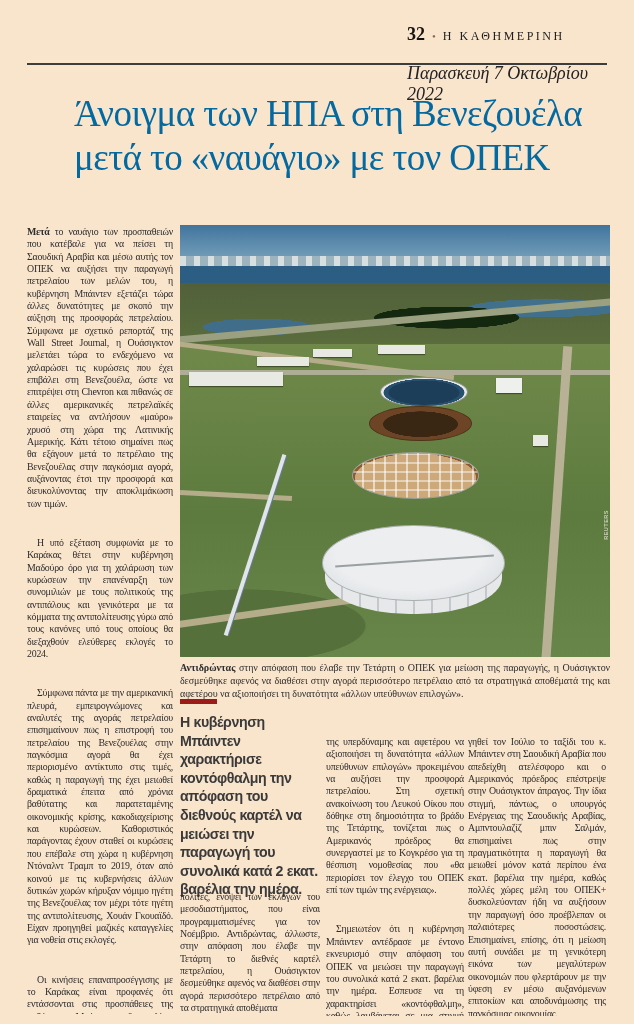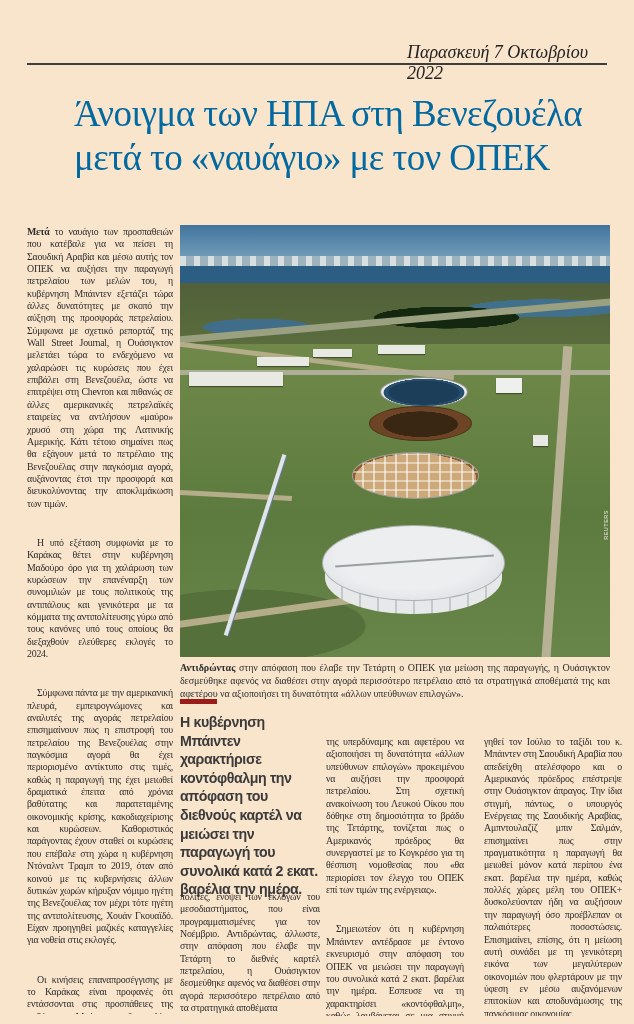--- a/index.html
+++ b/index.html
@@ -36,21 +36,21 @@
   
   .bodycol {
     position:absolute; overflow:hidden; text-align:justify;
     font-size:9.9px; line-height:12.35px; letter-spacing:-0.25px; color:#2d2d2d;
   }
   .bodycol p + p { text-indent:10px;margin-top:27px; }
   .lead-word { font-weight:bold; }
   .col1 { left:27px;  top:226px; width:146px; height:788px; }
   .col2 { left:180px; top:891px; width:140px; height:124px; }
   .col3 { left:326px; top:736px; width:138px; height:280px; }
-  .col4 { left:484px; top:736px; width:138px; height:280px; }
+  .col4 { left:468px; top:736px; width:138px; height:280px; }
 
   
   .pullquote { position:absolute; left:180px; top:699px; width:142px; }
   .pq-rule { width:37px; height:5px; background:#9a1b17; margin-bottom:9px; }
   .pq-text {
     font-family:"Liberation Sans", sans-serif; font-weight:bold;
     font-size:14.2px; line-height:18.6px; letter-spacing:-0.4px; color:#3a3a3a;
   }
 
   
@@ -128,20 +128,25 @@
     color:#2e2e2e; text-align:justify; letter-spacing:-0.1px;
   }
   .caption .lead-word { letter-spacing:0; }
 </style>
 </head>
 <body>
 
 <div class="page">
 
   <div class="mast">
+    <div class="mast-line1">
+      <span class="page-num">32</span>
+      <span class="mast-bullet">•</span>
+      <span class="masthead">Η ΚΑΘΗΜΕΡΙΝΗ</span>
+    </div>
     <div class="mast-date">Παρασκευή 7 Οκτωβρίου 2022</div>
   </div>
   <div class="header-rule"></div>
 
   <h1 class="headline">Άνοιγμα των ΗΠΑ στη Βενεζουέλα
 μετά το «ναυάγιο» με τον ΟΠΕΚ</h1>
 
   <div class="bodycol col1">
     <p><span class="lead-word">Μετά</span><span> το ναυάγιο των προσπαθειών που κατέβαλε για να πείσει τη Σαουδική Αραβία και μέσω αυτής τον ΟΠΕΚ να αυξήσει την παραγωγή πετρελαίου των μελών του, η κυβέρνηση Μπάιντεν εξετάζει τώρα άλλες δυνατότητες με σκοπό την αύξηση της προσφοράς πετρελαίου. Σύμφωνα με σχετικό ρεπορτάζ της Wall Street Journal, η Ουάσιγκτον μελετάει τώρα το ενδεχόμενο να χαλαρώσει τις κυρώσεις που έχει επιβάλει στη Βενεζουέλα, ώστε να επιτρέψει στη Chevron και πιθανώς σε άλλες αμερικανικές πετρελαϊκές εταιρείες να αντλήσουν «μαύρο» χρυσό στη χώρα της Λατινικής Αμερικής. Κάτι τέτοιο σημαίνει πως θα εξάγουν μετά το πετρέλαιο της Βενεζουέλας στην παγκόσμια αγορά, αυξάνοντας έτσι την προσφορά και διευκολύνοντας την αποκλιμάκωση των τιμών.</span></p>
     <p>Η υπό εξέταση συμφωνία με το Καράκας θέτει στην κυβέρνηση Μαδούρο όρο για τη χαλάρωση των κυρώσεων την επανέναρξη των συνομιλιών με τους πολιτικούς της αντιπάλους και γενικότερα με τα κόμματα της αντιπολίτευσης γύρω από τους κανόνες υπό τους οποίους θα διεξαχθούν ελεύθερες εκλογές το 2024.</p>

